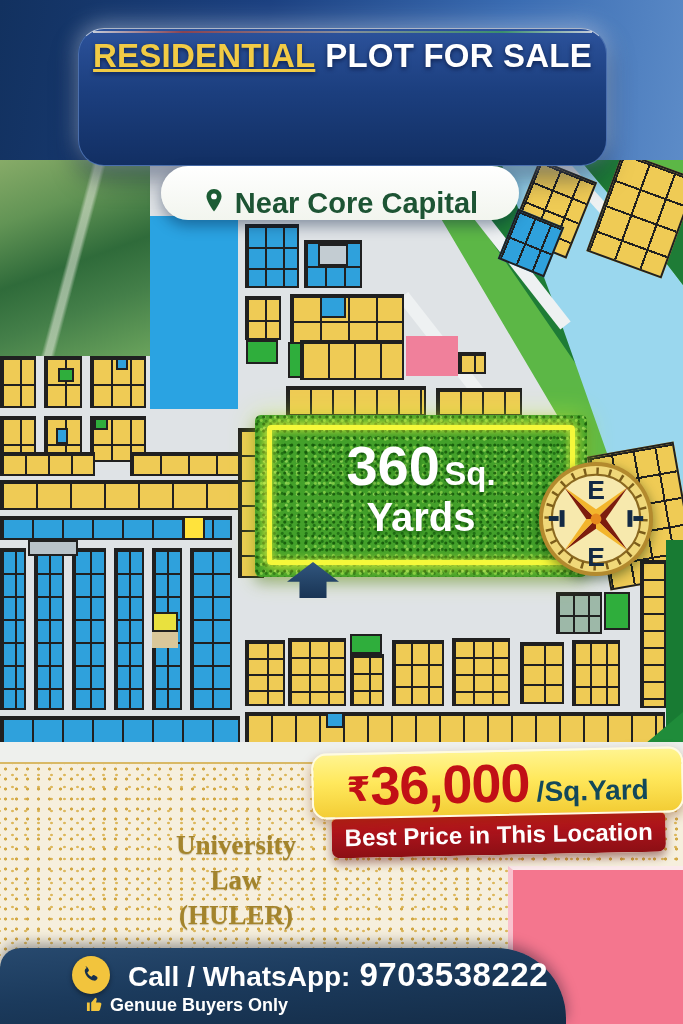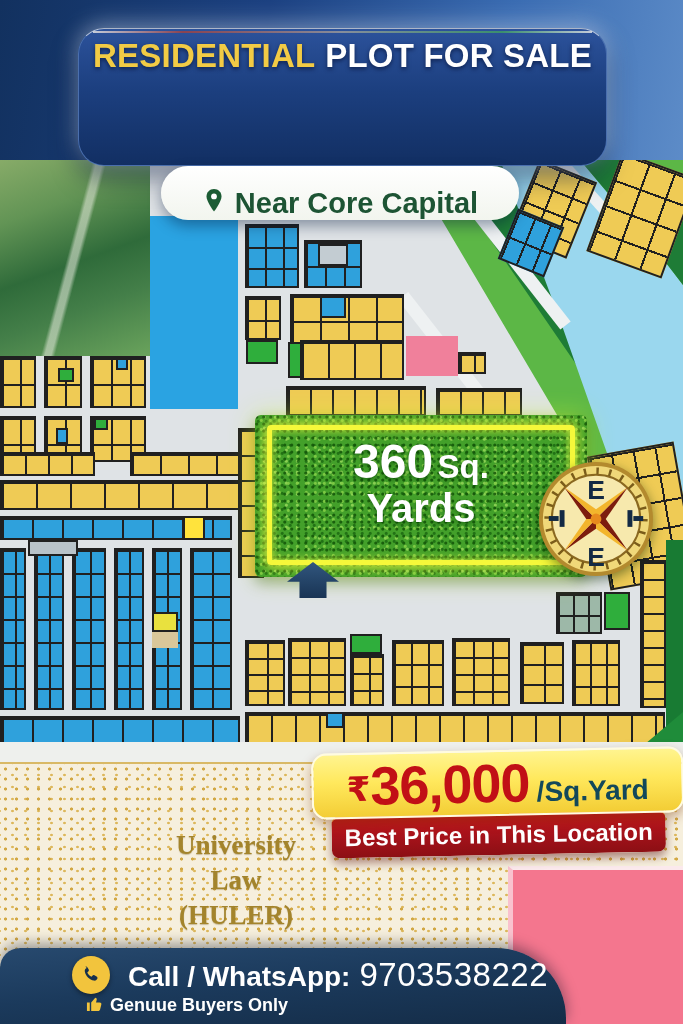--- a/index.html
+++ b/index.html
@@ -47,21 +47,21 @@
       radial-gradient(circle at 70% 60%,rgba(130,205,70,.9) 1px,transparent 2px),
       radial-gradient(circle at 40% 80%,rgba(28,105,18,.85) 1px,transparent 2px),
       radial-gradient(circle at 85% 20%,rgba(150,215,90,.85) 1px,transparent 2px);
     background-size:7px 7px,9px 9px,8px 8px,11px 11px;
     box-shadow:0 0 26px rgba(210,255,50,.45),0 6px 14px rgba(0,40,0,.35);}
   .hplot::after{content:'';position:absolute;left:12px;top:10px;right:12px;bottom:12px;
     border:5px solid #f5f83a;border-radius:4px;
     box-shadow:0 0 12px 2px rgba(245,250,60,.9),inset 0 0 10px rgba(245,250,60,.8);}
   .hplot-text{position:absolute;left:0;top:22px;width:100%;text-align:center;color:#fff;
     text-shadow:0 2px 4px rgba(0,60,0,.55);line-height:1.05;z-index:2;}
-  .area-line1{font-size:48px;font-weight:800;}
+  .area-line1{font-size:56px;font-weight:800;}
   .area-unit{font-size:33px;font-weight:800;}
   .area-line2{font-size:40px;font-weight:800;}
   .pointer{left:287px;top:562px;width:52px;height:36px;background:linear-gradient(180deg,#31567e,#193454);
     clip-path:polygon(50% 0,100% 55%,76% 55%,76% 100%,24% 100%,24% 55%,0 55%);}
   .facing{left:235px;top:596px;width:344px;height:38px;border-radius:4px;
     background:linear-gradient(90deg,rgba(25,56,90,.97) 0%,rgba(32,70,108,.93) 70%,rgba(110,145,170,.55) 100%);
     color:#fff;font-size:27px;font-weight:700;letter-spacing:.5px;text-align:center;line-height:38px;
     box-shadow:0 3px 8px rgba(0,20,50,.35);}
 
   
@@ -71,21 +71,21 @@
   .banner{left:78px;top:28px;width:527px;height:136px;border-radius:26px;
     background:linear-gradient(180deg,#2c529b 0%,#1c3f7f 45%,#122f63 100%);
     border:1px solid #4a6fae;border-top:1px solid rgba(255,255,255,.65);
     box-shadow:0 -4px 22px rgba(225,238,255,.45),0 12px 26px rgba(0,15,50,.5);
     text-align:center;color:#fff;}
   .banner-title{margin-top:10px;font-size:52px;font-weight:800;letter-spacing:1px;
     text-shadow:0 3px 5px rgba(0,10,40,.6);}
   .banner-divider{margin:2px 14px 4px 14px;height:2px;
     background:linear-gradient(90deg,#e8e8e8,#a04040 18%,#9c9c9c 50%,#3f9e63 82%,#e8e8e8);opacity:.8;}
   .banner-sub{font-size:33px;font-weight:800;letter-spacing:.2px;text-shadow:0 2px 4px rgba(0,10,40,.6);}
-  .sub-hl{color:#f2cb45;margin-right:10px;}
+  .sub-hl{color:#f2cb45;margin-right:10px;text-decoration:underline;}
 
   
   .pill{left:161px;top:166px;width:358px;height:54px;border-radius:27px;
     background:linear-gradient(180deg,#ffffff,#f2f5ee);box-shadow:0 6px 14px rgba(0,25,60,.4);
     display:flex;align-items:flex-end;justify-content:center;gap:9px;}
   .pill-text{font-size:29px;font-weight:800;color:#1d5434;}
 
   
   .price-group{left:312px;top:750px;width:372px;transform:rotate(-1.2deg);}
   .price-yellow{position:relative;width:368px;height:62px;border-radius:15px;
@@ -108,21 +108,21 @@
 
   
   .callbar{left:0;top:948px;width:566px;height:76px;border-radius:20px 70px 0 0;
     background:linear-gradient(175deg,#27496e 0%,#1b3a5c 45%,#142c47 100%);
     box-shadow:0 -4px 14px rgba(0,10,30,.4);color:#fff;}
   .phone-badge{position:absolute;left:72px;top:8px;width:38px;height:38px;border-radius:50%;
     background:#f2c43d;display:flex;align-items:center;justify-content:center;
     box-shadow:0 2px 5px rgba(0,0,0,.4);}
   .call-line{position:absolute;left:128px;top:8px;white-space:nowrap;}
   .call-label{font-size:28px;font-weight:700;}
-  .call-number{font-size:33px;font-weight:400;letter-spacing:.5px;margin-left:9px;}
+  .call-number{font-size:33px;font-weight:700;letter-spacing:.5px;margin-left:9px;}
   .note-line{position:absolute;left:86px;top:47px;display:flex;align-items:flex-end;gap:7px;}
   .note-text{font-size:18px;font-weight:700;}
 </style>
 </head>
 <body>
 
 <div class="poster">
 
   <div class="abs sky"></div>
 

